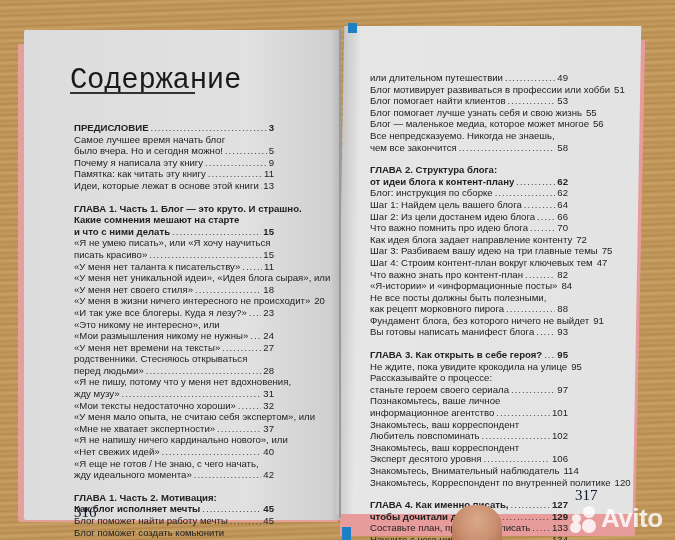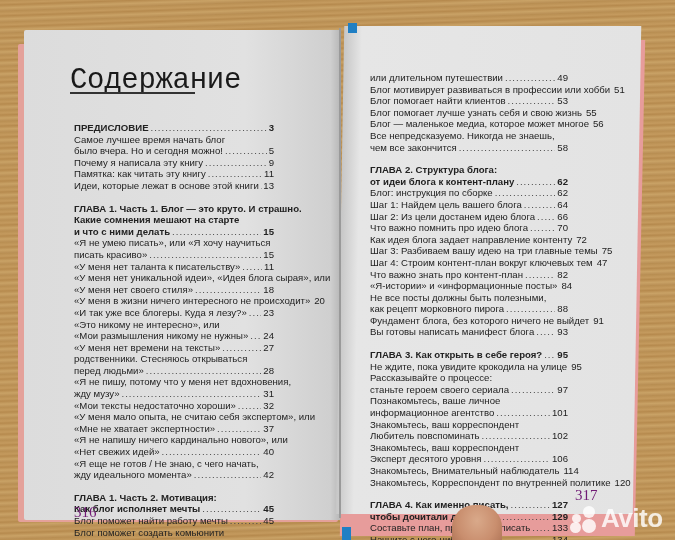--- a/index.html
+++ b/index.html
@@ -45,21 +45,21 @@
   .toc { position:absolute; font-size:9.6px; line-height:11.6px; color:#222; }
   .toc-left { left:74px; top:122px; width:200px; }
   .toc-right { left:370px; top:72px; width:198px; }
   .row { display:flex; align-items:baseline; white-space:nowrap; }
   .row .t { flex:0 0 auto; }
   .row .dots { flex:1 1 auto; overflow:hidden; margin:0 2px; letter-spacing:1px; color:#444; }
   .row .dots::after { content:"................................................................................................................................................................."; }
   .row .p { flex:0 0 auto; }
   .gap { height:11px; }
   .row.head .t, .row.head .p { font-weight:bold; }
-  .page-num { position:absolute; font-family:"Liberation Serif", serif; font-size:15px; color:#701a75; }
+  .page-num { position:absolute; font-family:"Liberation Serif", serif; font-size:15px; color:#0f172a; }
   .pn-left { left:74px; top:504px; }
   .pn-right { left:575px; top:487px; }
   .thumb {
     position:absolute; left:452px; top:505px; width:50px; height:45px;
     border-radius:22px 22px 10px 10px;
     background: radial-gradient(ellipse at 50% 35%, #d9a98a 0%, #c98e6e 55%, #a86d50 100%);
   }
   .watermark {
     position:absolute; left:570px; top:503px; display:flex; align-items:center;
     color:rgba(255,255,255,0.82); font-size:26px; font-weight:bold; letter-spacing:-0.5px;justify-content:center;

